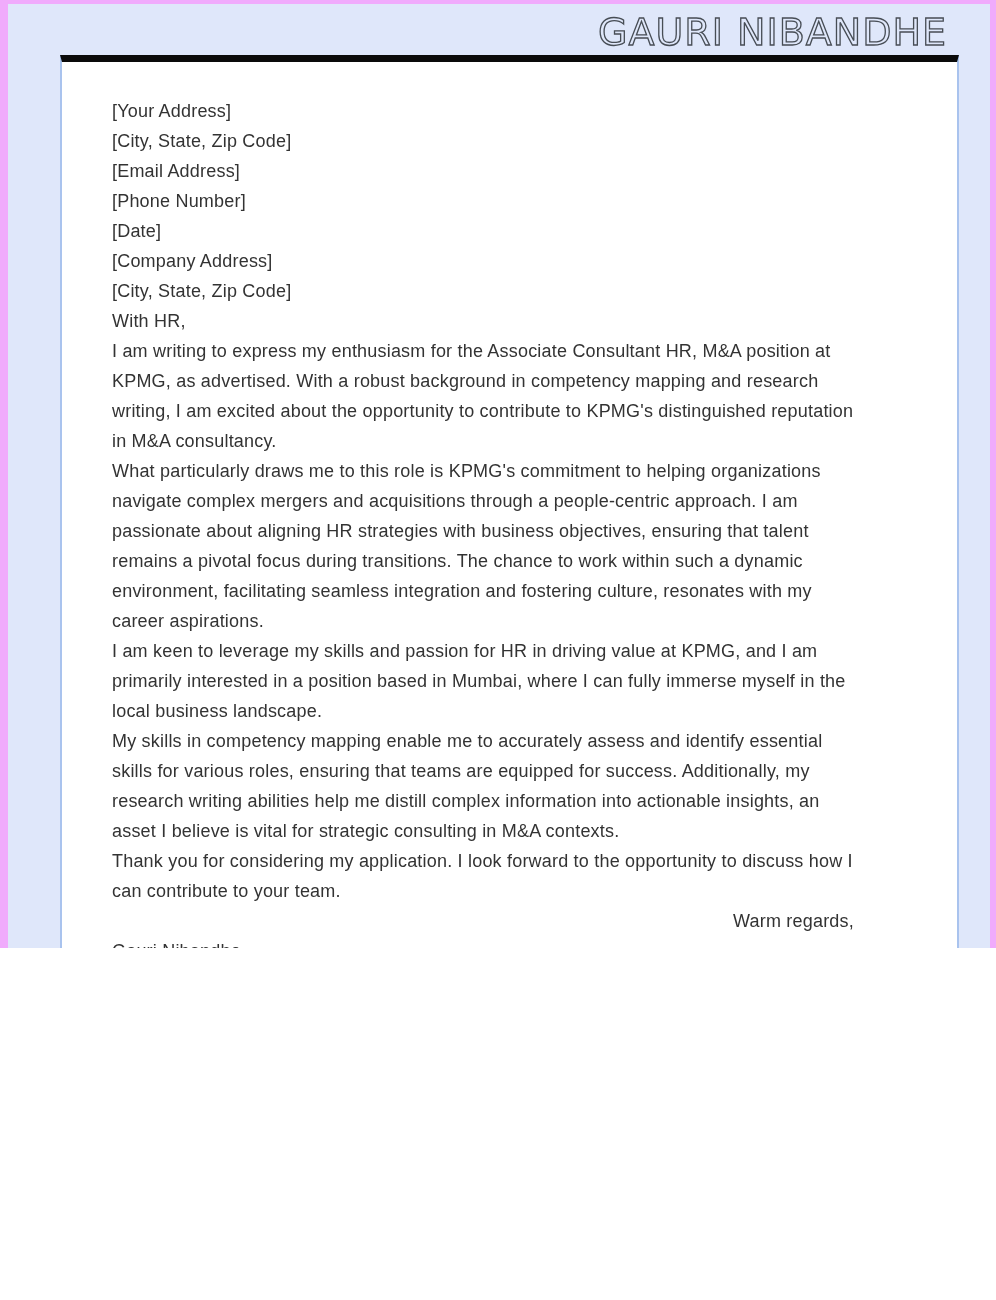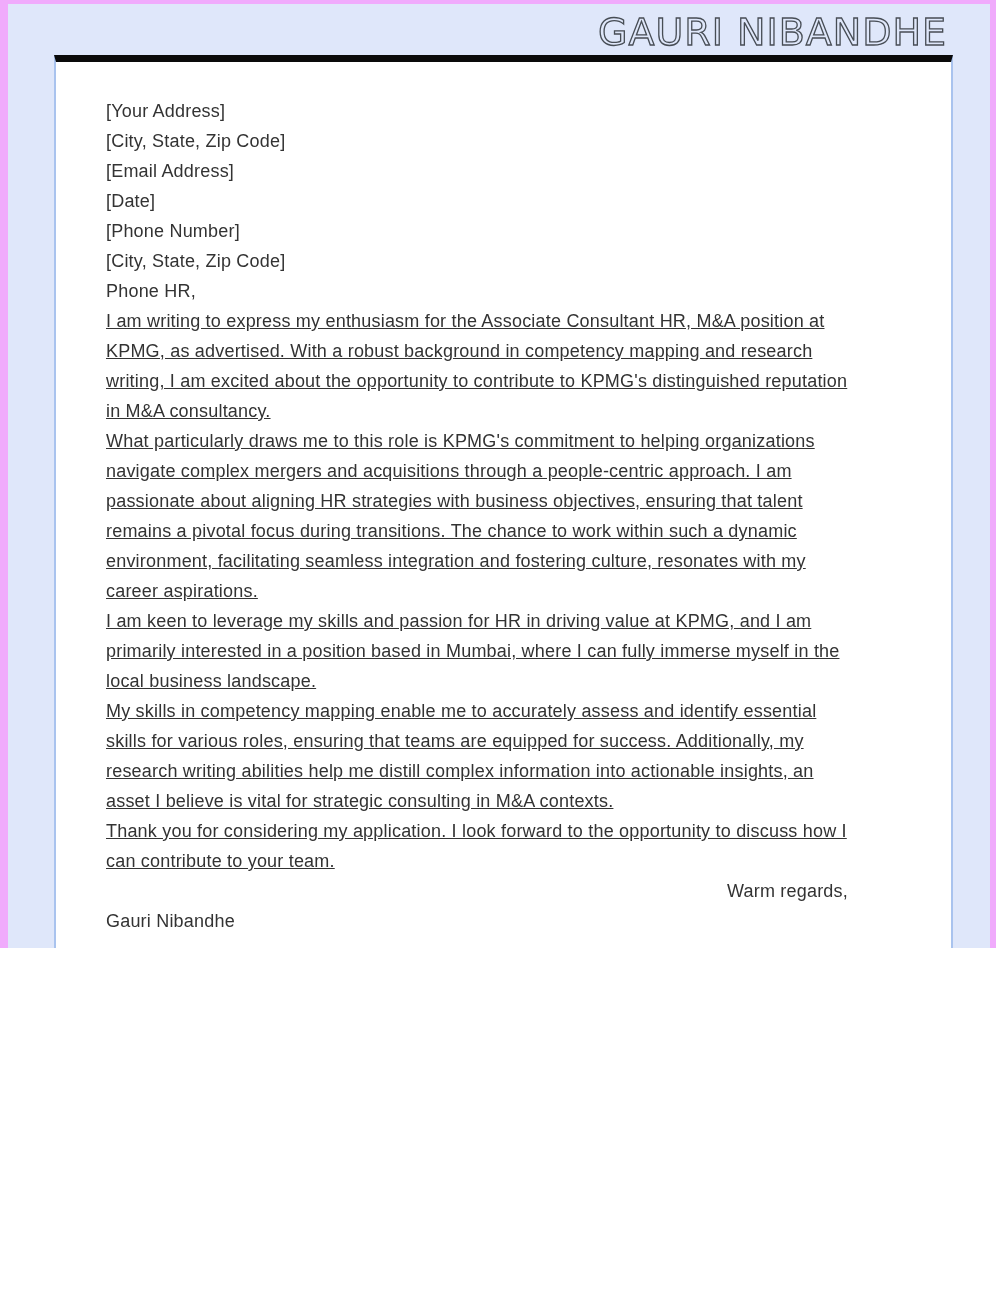--- a/index.html
+++ b/index.html
@@ -31,21 +31,21 @@
     letter-spacing: 1px;
     color: transparent;
     -webkit-text-stroke: 1.3px #474d55;
     white-space: nowrap;
   }
   @supports not (-webkit-text-stroke: 1px #000) {
     .header-title { color: #474d55; }
   }
   .page {
     position: absolute;
-    left: 46px; top: 51px;
+    left: 52px; top: 51px;
     width: 899px; height: 1207px;
     box-sizing: border-box;
     background: #ffffff;
     border-top: 7px solid #0a0a0a;
     border-left: 2px solid #a9c3ee;
     border-right: 2px solid #a9c3ee;
     border-bottom: 2px solid #a9c3ee;
     overflow: visible; 
   }
   .content {
@@ -53,21 +53,21 @@
     left: 50px; top: 34px;
     width: 742px;
     font-size: 18px;
     line-height: 30px;
     letter-spacing: 0.2px;
     color: #333333;
     font-weight: 300;
   }
   .content p, .content div { margin: 0; }
   .block { margin-bottom: 30px; }
-  .para { margin-bottom: 30px; text-decoration: underline; }
+  .para { margin-bottom: 30px; }
   .closing { margin-bottom: 30px; text-align: right; }
   .watermark {
     position: absolute;
     right: 8px; bottom: 1px;
     font-size: 17px;
     line-height: 18px;
     color: #2a2a2a;
     letter-spacing: 0.2px;
   }
 </style>
@@ -80,29 +80,30 @@
     <div class="header-title">GAURI NIBANDHE</div>
 
     <div class="page">
 
       <div class="content">
 
         <div class="block">
           <div>[Your Address]</div>
           <div>[City, State, Zip Code]</div>
           <div>[Email Address]</div>
+          <div>[Phone Number]</div>
           <div>[Date]</div>
-          <div>[Phone Number]</div>
         </div>
 
         <div class="block">
+          <div>[Company Address]</div>
           <div>[City, State, Zip Code]</div>
         </div>
 
-        <p class="block">Phone HR,</p>
+        <p class="block">With HR,</p>
 
         <p class="para">I am writing to express my enthusiasm for the Associate Consultant HR, M&amp;A position at KPMG, as advertised. With a robust background in competency mapping and research writing, I am excited about the opportunity to contribute to KPMG's distinguished reputation in M&amp;A consultancy.</p>
         <p class="para">What particularly draws me to this role is KPMG's commitment to helping organizations navigate complex mergers and acquisitions through a people-centric approach. I am passionate about aligning HR strategies with business objectives, ensuring that talent remains a pivotal focus during transitions. The chance to work within such a dynamic environment, facilitating seamless integration and fostering culture, resonates with my career aspirations.</p>
         <p class="para">I am keen to leverage my skills and passion for HR in driving value at KPMG, and I am primarily interested in a position based in Mumbai, where I can fully immerse myself in the local business landscape.</p>
         <p class="para">My skills in competency mapping enable me to accurately assess and identify essential skills for various roles, ensuring that teams are equipped for success. Additionally, my research writing abilities help me distill complex information into actionable insights, an asset I believe is vital for strategic consulting in M&amp;A contexts.</p>
         <p class="para">Thank you for considering my application. I look forward to the opportunity to discuss how I can contribute to your team.</p>
 
         <p class="closing">Warm regards,</p>
 
         <p>Gauri Nibandhe</p>

